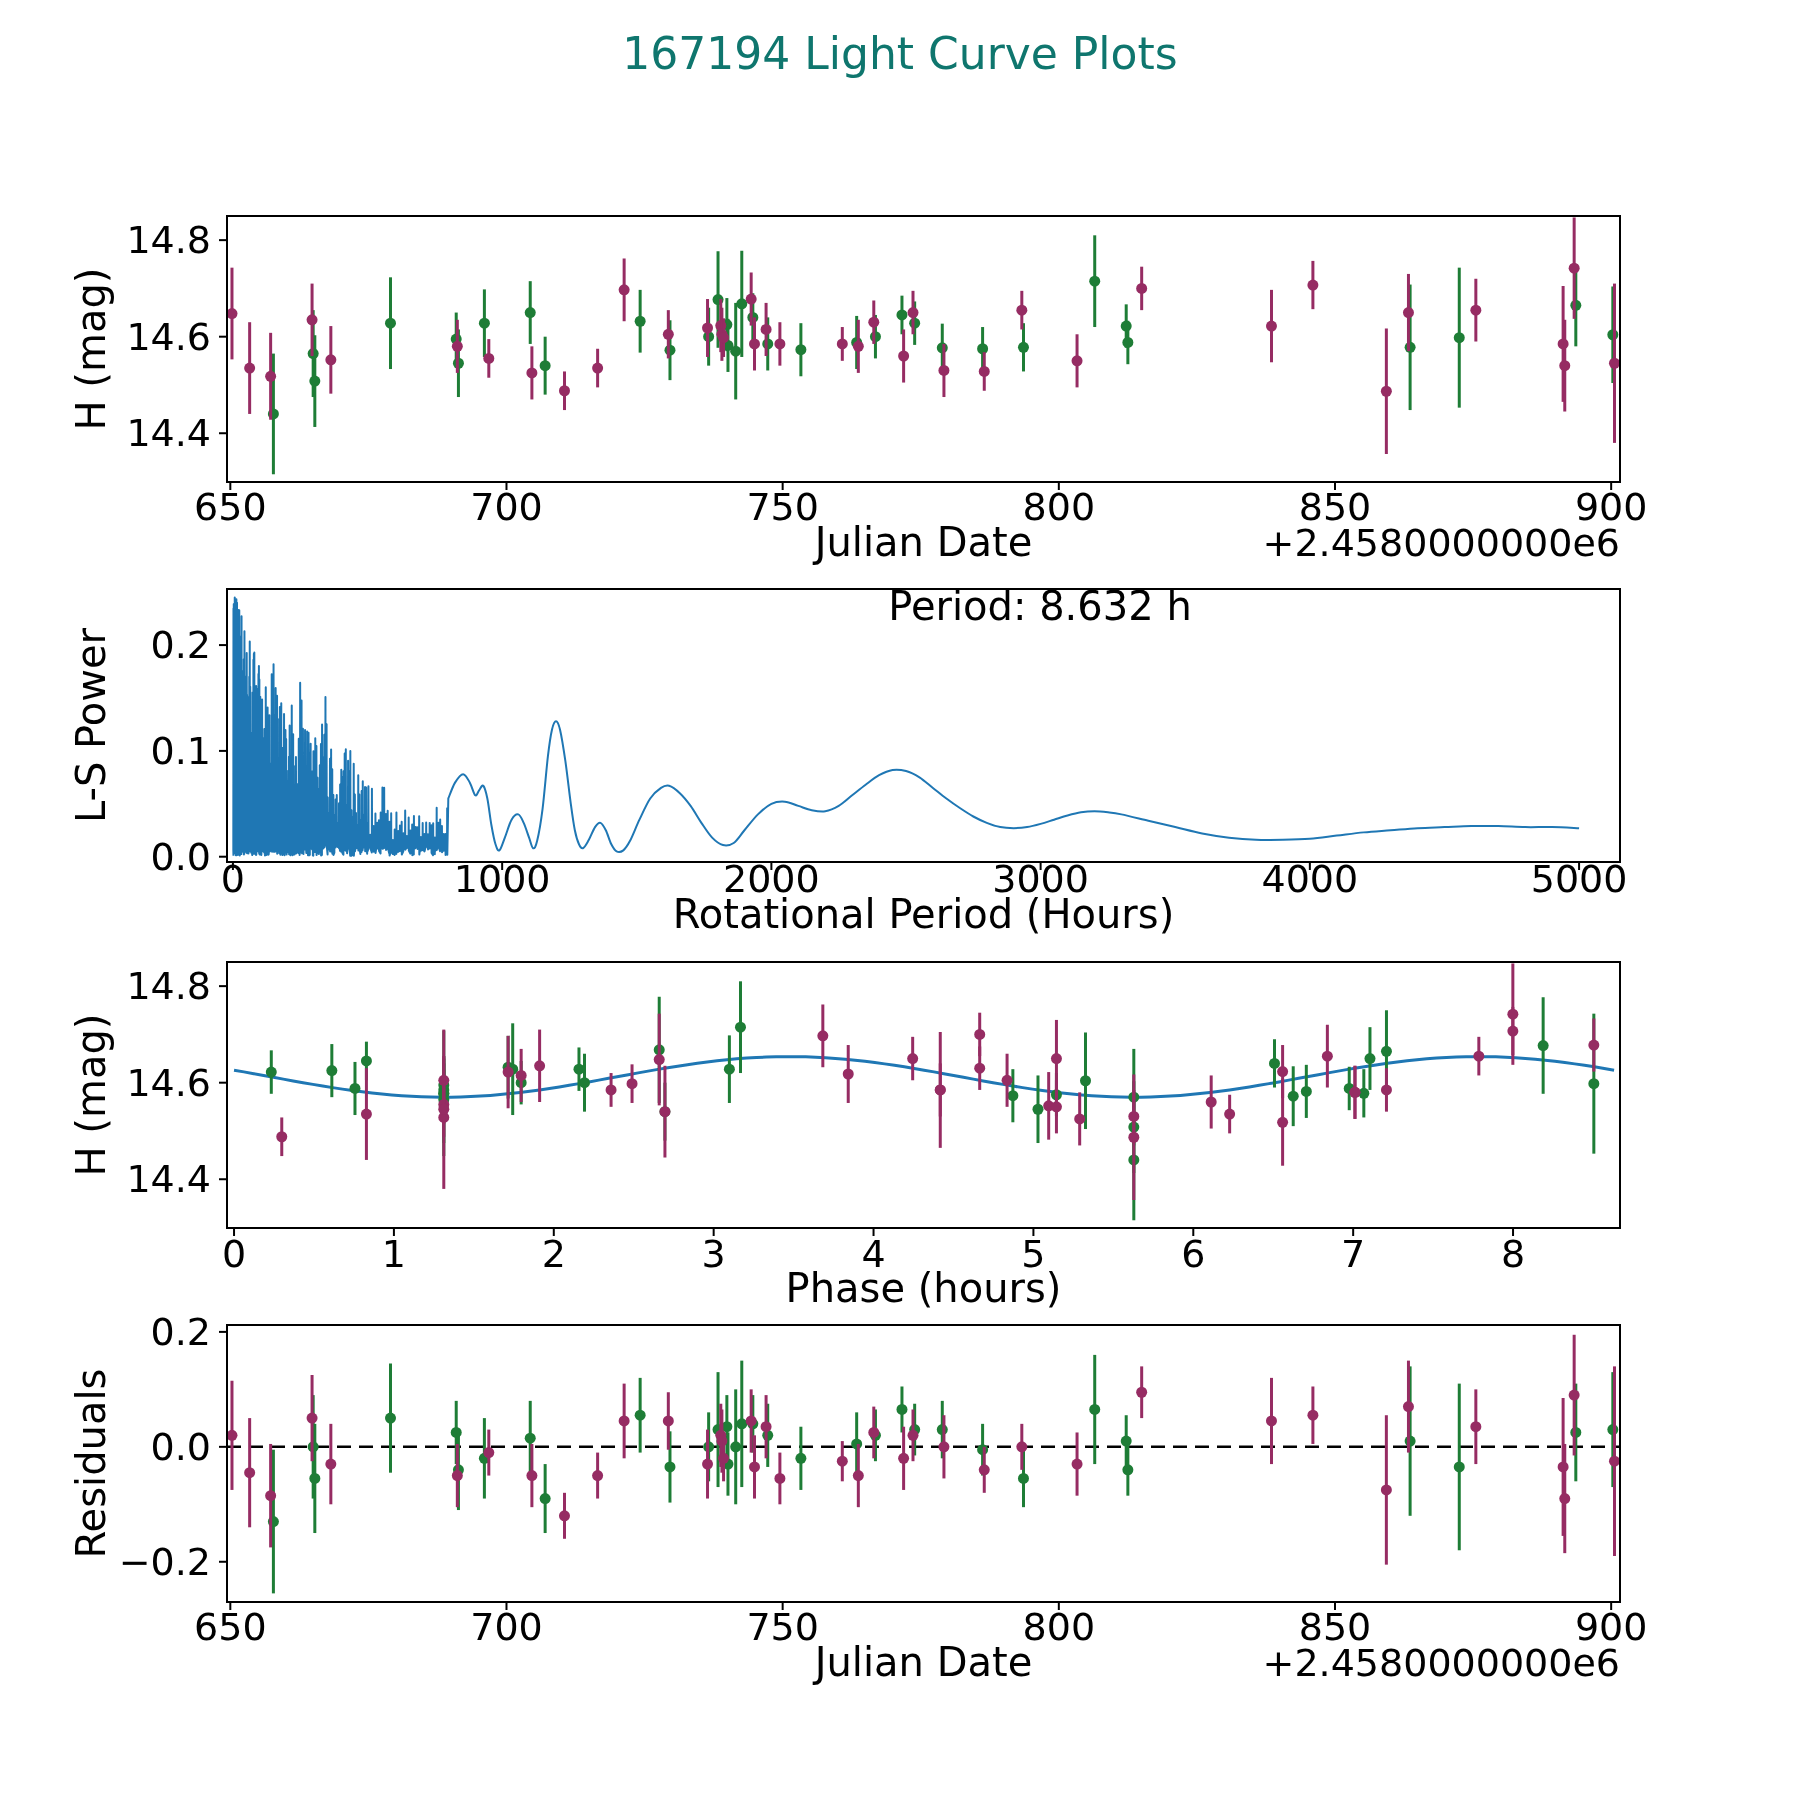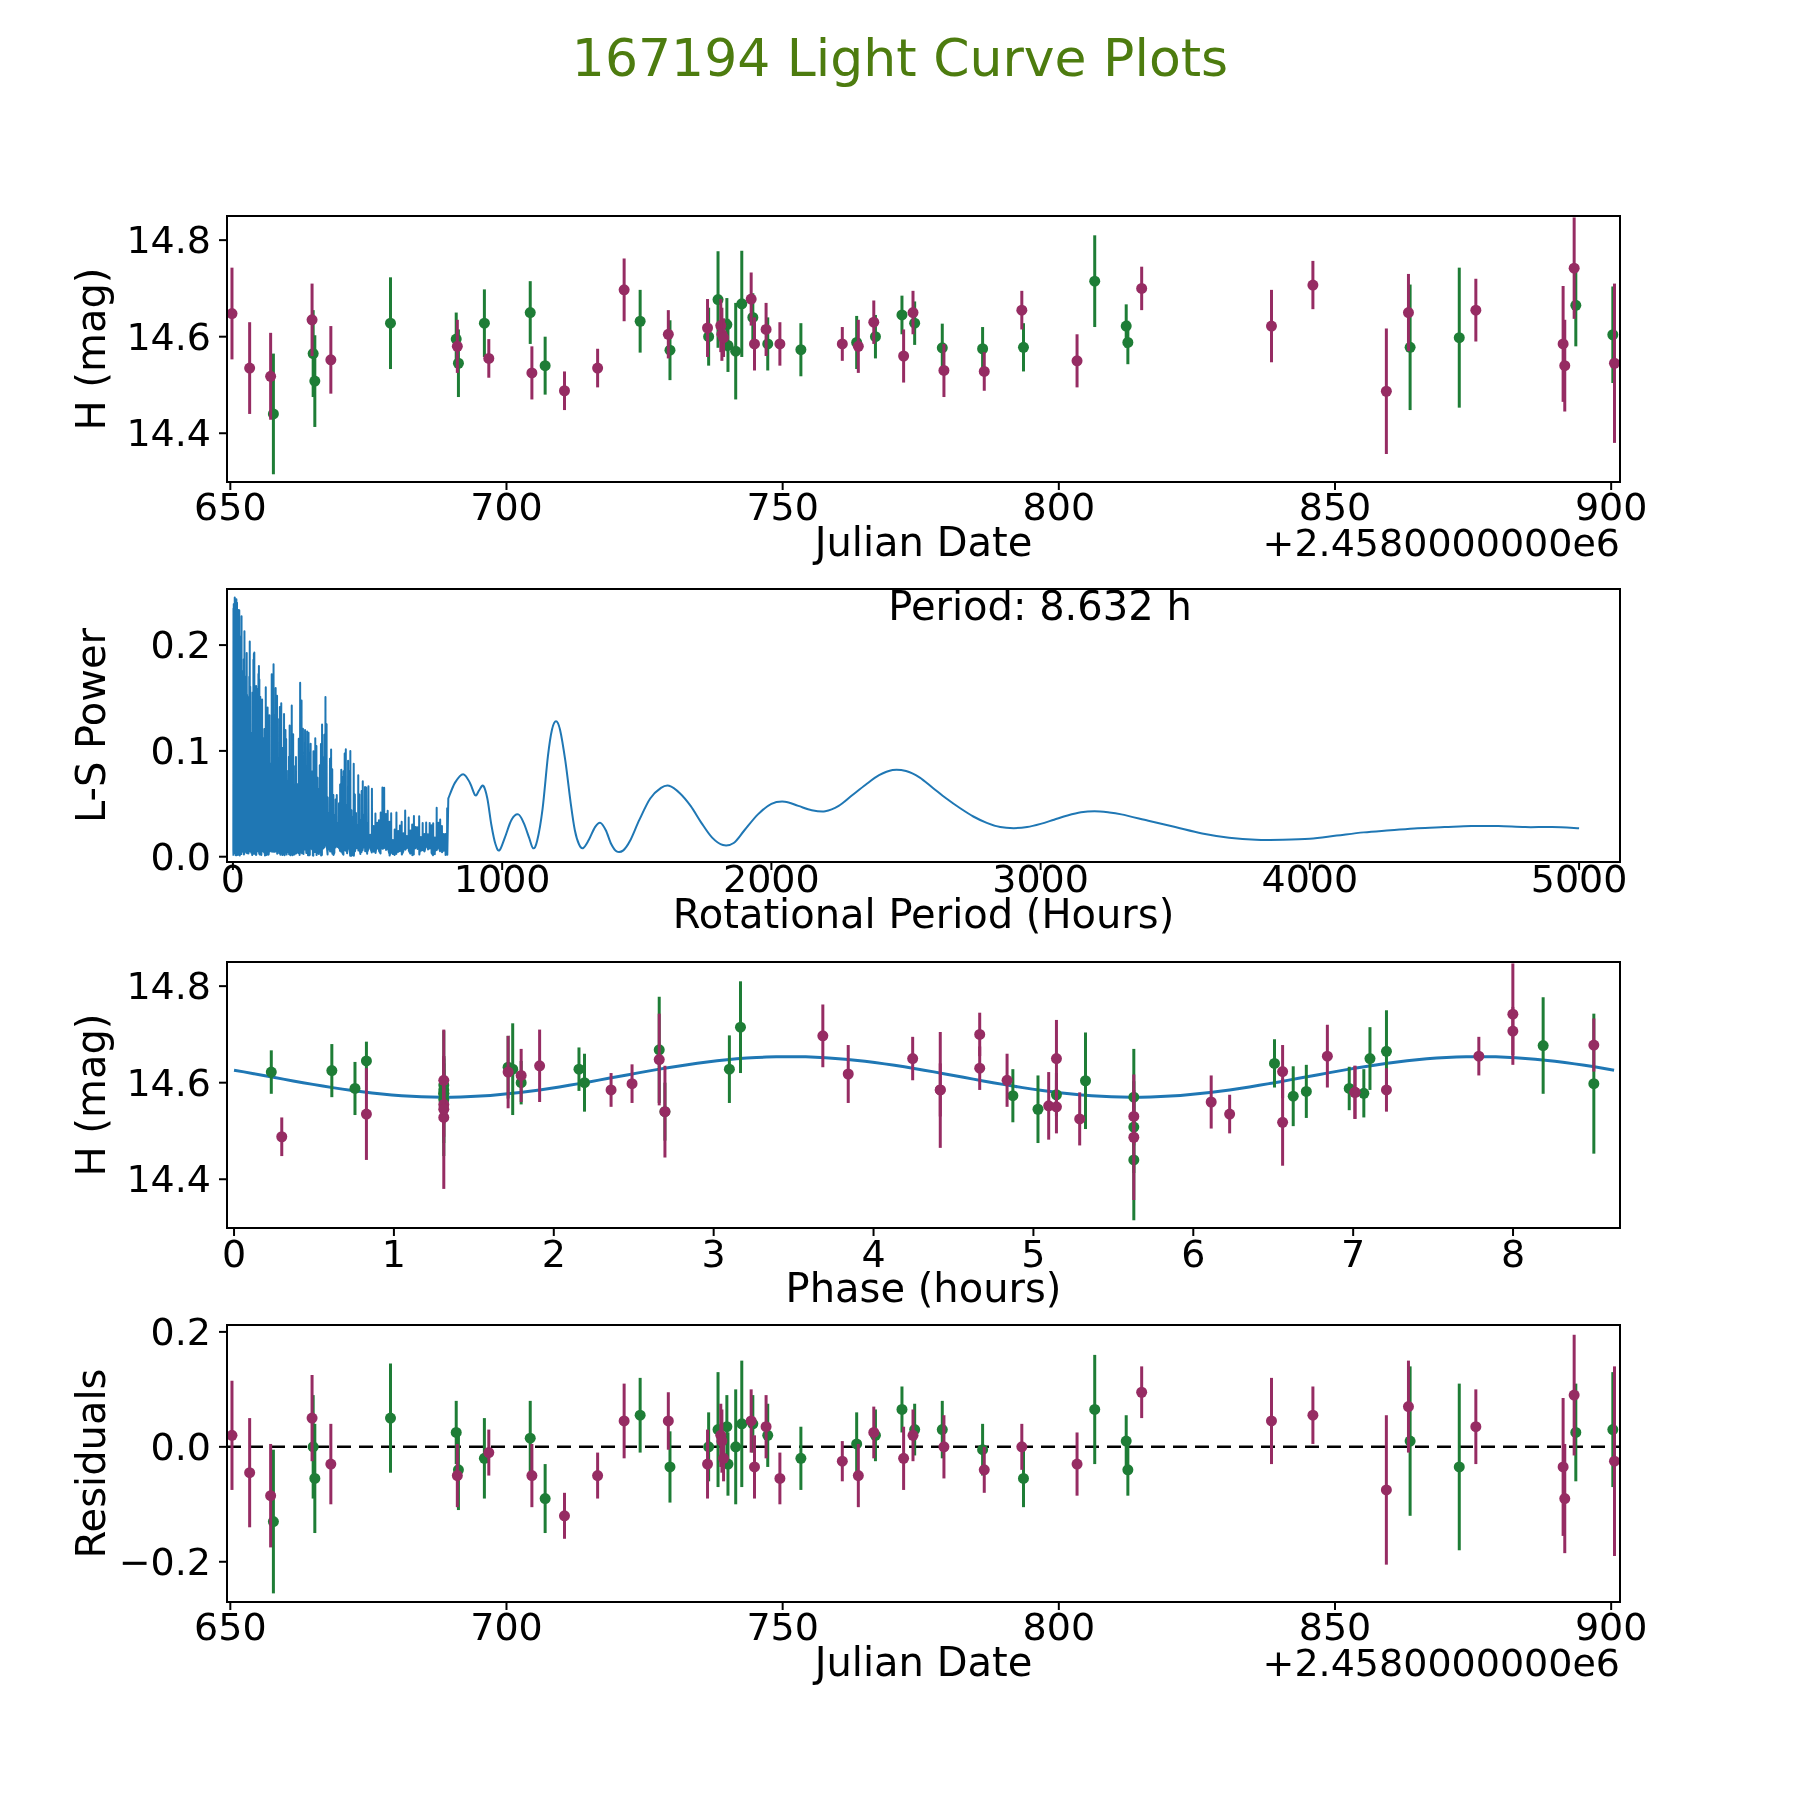--- a/index.html
+++ b/index.html
@@ -1,19 +1,19 @@
 <!DOCTYPE html>
 <html><head>
 <meta charset="utf-8">
 <style>
   html,body{margin:0;padding:0;background:#ffffff;}
   #stage{position:relative;width:1800px;height:1800px;background:#ffffff;
          font-family:"DejaVu Sans", "Liberation Sans", sans-serif;}
   #figure-title{position:absolute;top:28px;left:0;width:1800px;text-align:center;
-                font-size:52px;color:#4d7c0f;}
+                font-size:44px;color:#0f766e;}
   svg{position:absolute;top:0;left:0;}
   text{font-family:"DejaVu Sans", "Liberation Sans", sans-serif;fill:#000;}
 </style>
 </head>
 <body>
 
 <div id="stage">
   <div id="figure-title">167194 Light Curve Plots</div>
   <svg id="fig" width="1800" height="1800" viewBox="0 0 1800 1800">
       <g>

